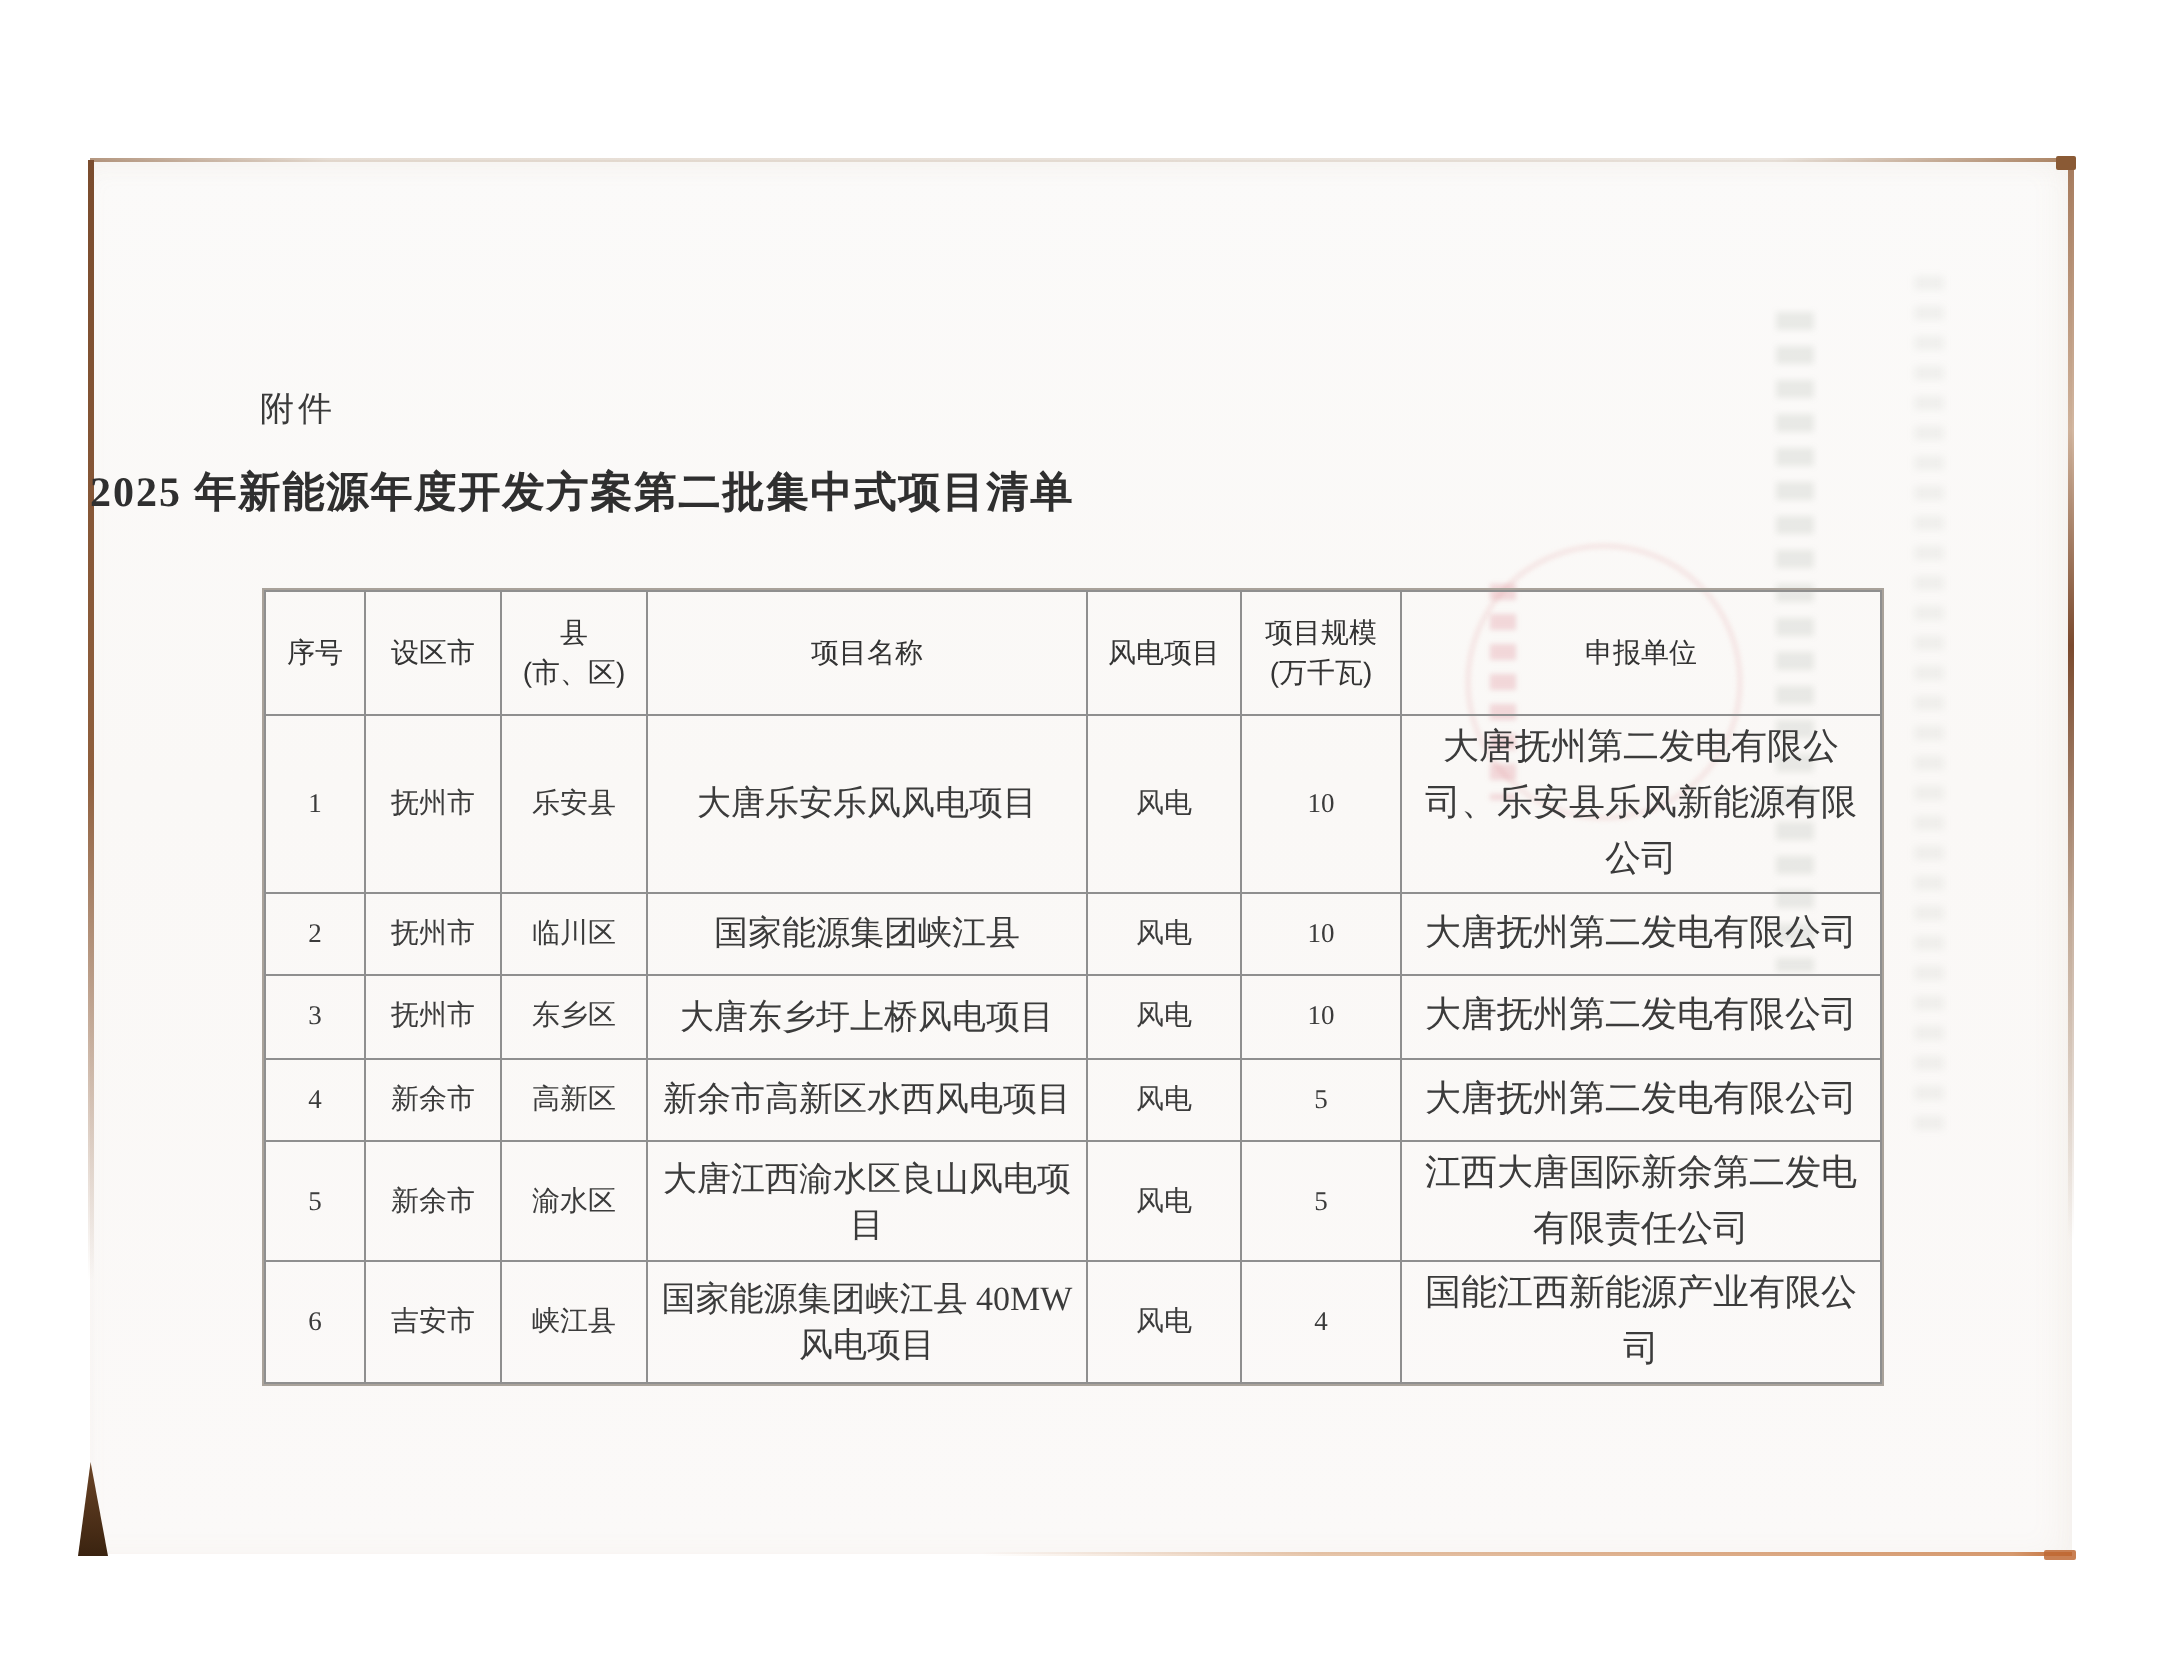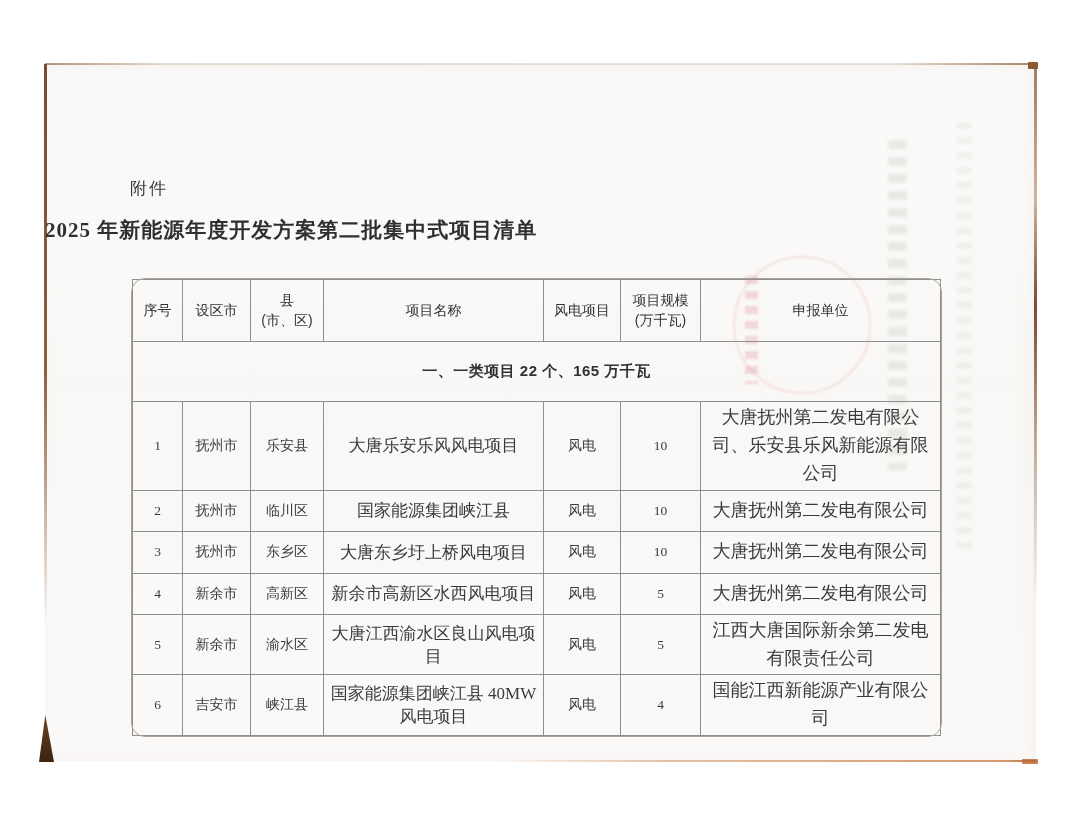--- a/index.html
+++ b/index.html
@@ -1,20 +1,20 @@
 <!DOCTYPE html>
 <html><head>
 <meta charset="utf-8">
 <style>
   html,body{margin:0;padding:0;background:#ffffff;}
   body{width:1080px;height:834px;position:relative;overflow:hidden;
        font-family:"Liberation Serif","DejaVu Serif",serif;color:#3b3b3b;}
 
   
-  .paper{position:absolute;left:45px;top:64px;width:991px;height:697px;
+  .paper{position:absolute;left:45px;top:80px;width:991px;height:697px;
          background:linear-gradient(180deg,#fbfaf9 0%,#faf8f6 45%,#fbf9f8 100%);
          box-shadow:inset -8px 0 14px rgba(180,150,120,0.05), inset 0 6px 10px rgba(190,170,150,0.05);}
   .edge-top{position:absolute;left:0;top:-1px;width:100%;height:2px;
             background:linear-gradient(90deg,rgba(140,95,60,.65),rgba(200,180,160,.45) 12%,rgba(205,190,175,.4) 85%,rgba(150,100,60,.8));}
   .edge-left{position:absolute;left:-1px;top:0;width:3px;height:560px;
              background:linear-gradient(180deg,#7a4c2e 0%,#8f5f3d 55%,rgba(150,110,80,0) 100%);}
   .edge-right{position:absolute;right:-1px;top:0;width:3px;height:540px;
               background:linear-gradient(180deg,rgba(150,100,65,.85) 0%,rgba(175,125,85,.55) 25%,#7a4a2e 45%,rgba(140,95,60,.5) 70%,rgba(140,95,60,0) 100%);}
   .corner-tr{position:absolute;right:-2px;top:-2px;width:10px;height:7px;background:#8a5a35;border-radius:1px;}
   .edge-bottom{position:absolute;left:0;bottom:-1px;width:100%;height:2px;
@@ -36,21 +36,21 @@
   .bleed-2{position:absolute;left:912px;top:58px;width:15px;height:430px;
            background:repeating-linear-gradient(180deg,rgba(120,130,118,.08) 0 7px,rgba(120,130,118,0) 7px 15px);
            filter:blur(1.8px);}
 
   
   .attachment{position:absolute;left:85px;top:113px;font-size:17px;letter-spacing:2px;color:#3a3a3a;}
   .doc-title{position:absolute;left:0;top:152px;width:100%;text-align:left;
              font-size:21px;font-weight:700;letter-spacing:1px;color:#2f2f2f;}
 
   table.list{position:absolute;left:87px;top:215px;width:808px;border-collapse:collapse;table-layout:fixed;
-             font-size:14px;color:#3b3b3b;border-radius:13px;}
+             font-size:14px;color:#3b3b3b;}
   table.list td{border:1px solid #8f8f8f;text-align:center;vertical-align:middle;padding:2px 3px;
                 overflow:hidden;}
   table.list{border:1px solid #737373;outline:0.5px solid #a9a29a;}
   tr.h62{height:62px}tr.h60{height:60px}tr.h52{height:52px}tr.h42{height:42px}tr.h41{height:41px}tr.h40{height:40px}
   .th{font-family:"Liberation Sans","DejaVu Sans",sans-serif;font-size:14px;color:#333;white-space:pre-line;line-height:1.4;}
   .section-cell{font-family:"Liberation Sans","DejaVu Sans",sans-serif;font-size:15px;font-weight:600;
                 color:#303030;letter-spacing:.5px;}
   .c-name{font-size:17px;letter-spacing:0;}
   .c-org{font-size:18px;line-height:1.55;}
   .c-num{font-size:13.5px;}
@@ -90,23 +90,20 @@
       <tr class="h62">
         <td class="th">序号</td>
         <td class="th">设区市</td>
         <td class="th">县
 (市、区)</td>
         <td class="th">项目名称</td>
         <td class="th">风电项目</td>
         <td class="th">项目规模
 (万千瓦)</td>
         <td class="th">申报单位</td>
-      </tr>
-      <tr class="h60">
-        <td colspan="7" class="section-cell">一、一类项目 22 个、165 万千瓦</td>
       </tr>
       <tr class="h52">
         <td class="c-num">1</td>
         <td>抚州市</td>
         <td>乐安县</td>
         <td class="c-name">大唐乐安乐风风电项目</td>
         <td>风电</td>
         <td class="c-num">10</td>
         <td class="c-org">大唐抚州第二发电有限公司、乐安县乐风新能源有限公司</td>
       </tr>

